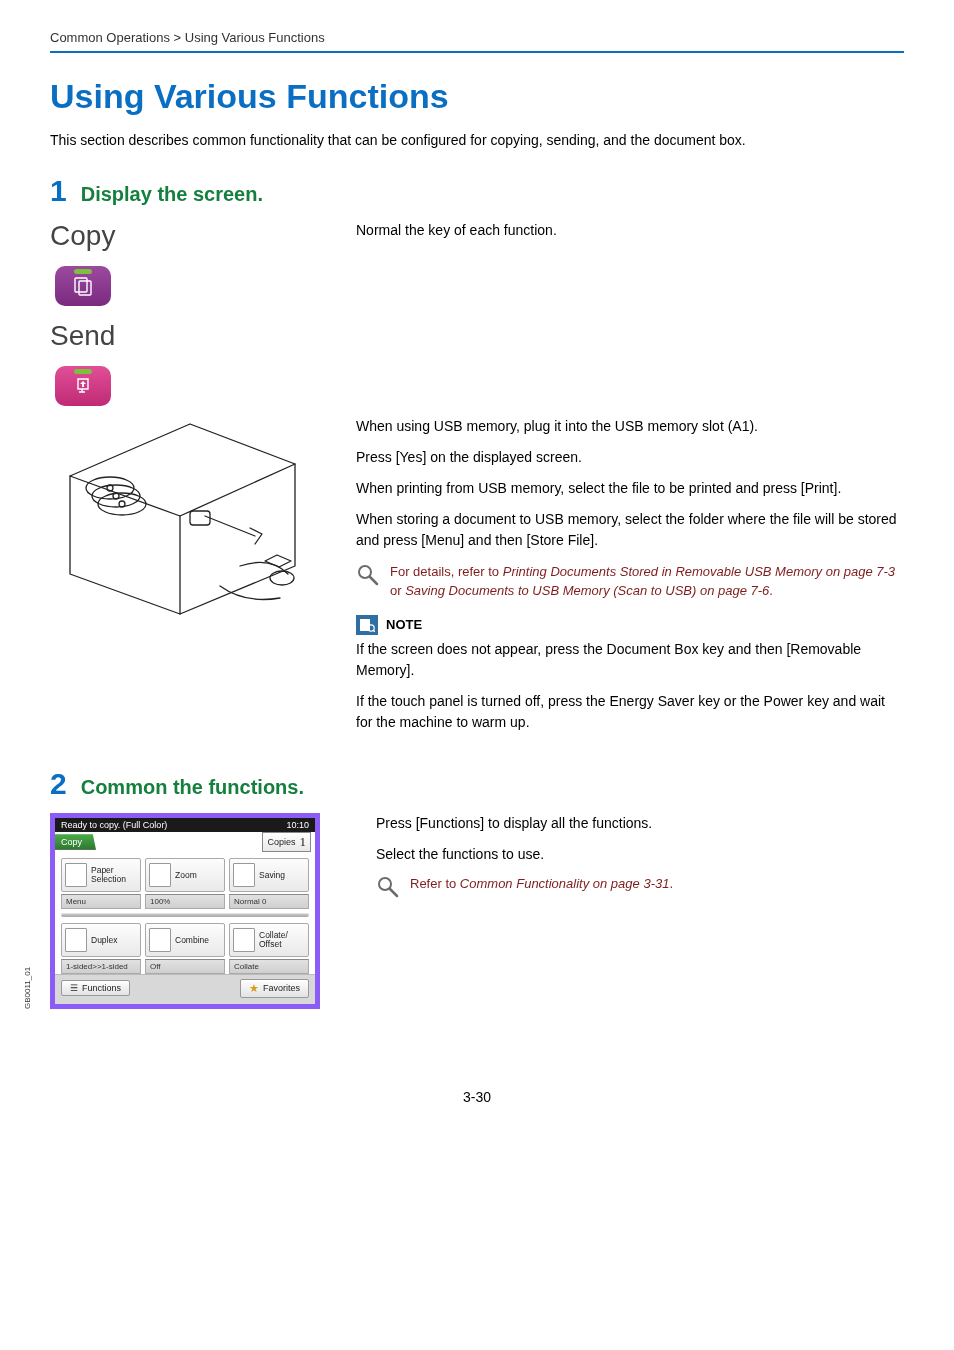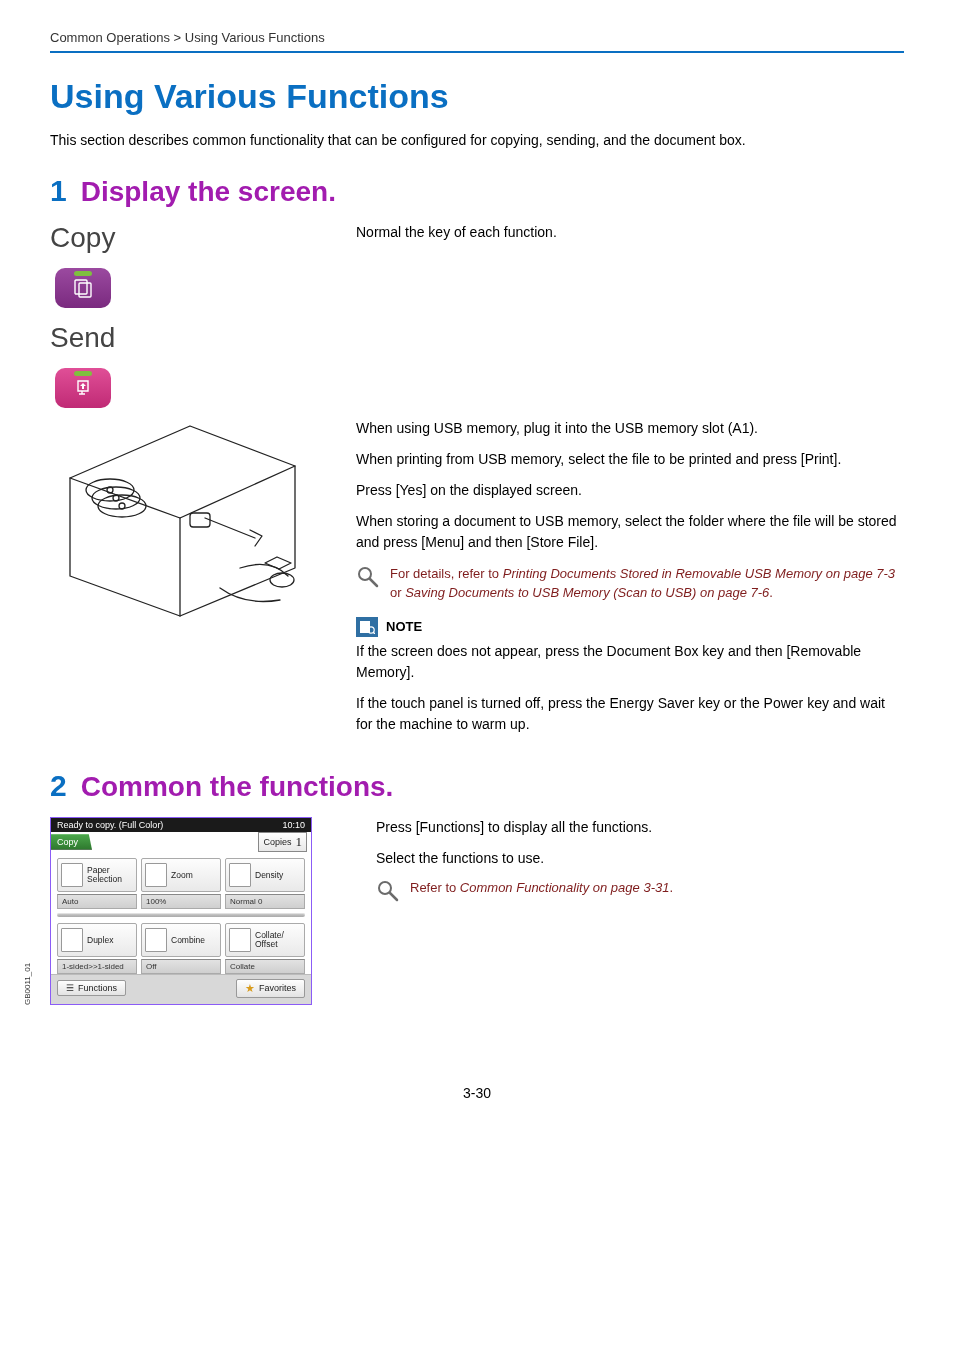--- a/index.html
+++ b/index.html
@@ -41,23 +41,23 @@
   .step-num {
     font-family: "Arial Black", Arial, sans-serif;
     font-size: 30px;
     font-weight: 900;
     color: #0a6fc2;
     margin-right: 14px;
     line-height: 1;
   }
   .step-title {
     font-family: Arial, sans-serif;
-    font-size: 28px;
+    font-size: 20px;
     font-weight: 900;
-    color: #a21caf;
+    color: #15803d;
   }
   .two-col {
     display: flex;
     gap: 26px;
     margin-bottom: 10px;
   }
   .left-col { flex: 0 0 280px; display: flex; align-items: flex-start; justify-content: flex-start; }
   .right-col { flex: 1; font-size: 14px; line-height: 1.5; }
   .right-col p { margin: 0 0 10px 0; }
   .icon-stack { display:flex; flex-direction:column; align-items:center; gap:14px; }
@@ -94,21 +94,21 @@
   .note-body p { margin:0 0 10px 0; }
   .bold { font-weight:normal; }
 
   
   .panel-wrap { position:relative; width:272px; }
   .side-label {
     position:absolute; left:-18px; bottom:0; transform:rotate(-90deg); transform-origin:left bottom;
     font-size:8px; color:#333;
   }
   .panel {
-    width:260px; border:1px solid #8b5cf6; background:#fff; font-size:9px; color:#222;
+    width:260px; border:5px solid #8b5cf6; background:#fff; font-size:9px; color:#222;
   }
   .panel-top {
     background:#1a1a1a; color:#fff; display:flex; justify-content:space-between;
     padding:2px 6px;
   }
   .panel-tab-row { display:flex; align-items:center; }
   .panel-copy-tab {
     background:linear-gradient(#4aa64a,#2f7a2f); color:#fff; font-size:9px;
     padding:2px 14px 2px 6px; border-top:1px solid #6fbf6f; border-bottom:1px solid #1d4d1d;
     clip-path: polygon(0 0, 92% 0, 100% 100%, 0 100%);
@@ -208,22 +208,22 @@
           <path d="M200 112 L212 118 L205 128"></path>
           <path d="M190 150 q30 -10 48 8"></path>
           <ellipse cx="232" cy="162" rx="12" ry="7"></ellipse>
           <path d="M215 145 l12 -6 14 6 -12 6 z"></path>
           <path d="M170 170 q25 18 60 12"></path>
         </g>
       </svg>
     </div>
     <div class="right-col">
       <p>When using USB memory, plug it into the USB memory slot (A1).</p>
+      <p>Press [Yes] on the displayed screen.</p>
       <p>When printing from USB memory, select the file to be printed and press [Print].</p>
-      <p>Press [Yes] on the displayed screen.</p>
       <p>When storing a document to USB memory, select the folder where the file will be stored and press [Menu] and then [Store File].</p>
 
       <div class="ref-row">
         <span class="magnifier-icon">
           <svg width="24" height="24" viewBox="0 0 24 24">
             <circle cx="9" cy="9" r="6" fill="none" stroke="#6b6b6b" stroke-width="2"></circle>
             <line x1="14" y1="14" x2="21" y2="21" stroke="#6b6b6b" stroke-width="2.5" stroke-linecap="round"></line>
           </svg>
         </span>
         <span class="ref-text">
@@ -273,25 +273,25 @@
             <div class="tile">
                 <span class="ti"></span>
                 <span class="tlabel">Paper Selection</span>
               </div>
             <div class="tile">
                 <span class="ti"></span>
                 <span class="tlabel">Zoom</span>
               </div>
             <div class="tile">
                 <span class="ti"></span>
-                <span class="tlabel">Density</span>
+                <span class="tlabel">Saving</span>
               </div>
           </div>
           <div class="status-row">
-            <div class="status-cell">Auto</div>
+            <div class="status-cell">Menu</div>
             <div class="status-cell">100%</div>
             <div class="status-cell">Normal 0</div>
           </div>
           <div class="divider"></div>
           <div class="tile-grid" style="padding-top:2px;">
             <div class="tile">
                 <span class="ti"></span>
                 <span class="tlabel">Duplex</span>
               </div>
             <div class="tile">

